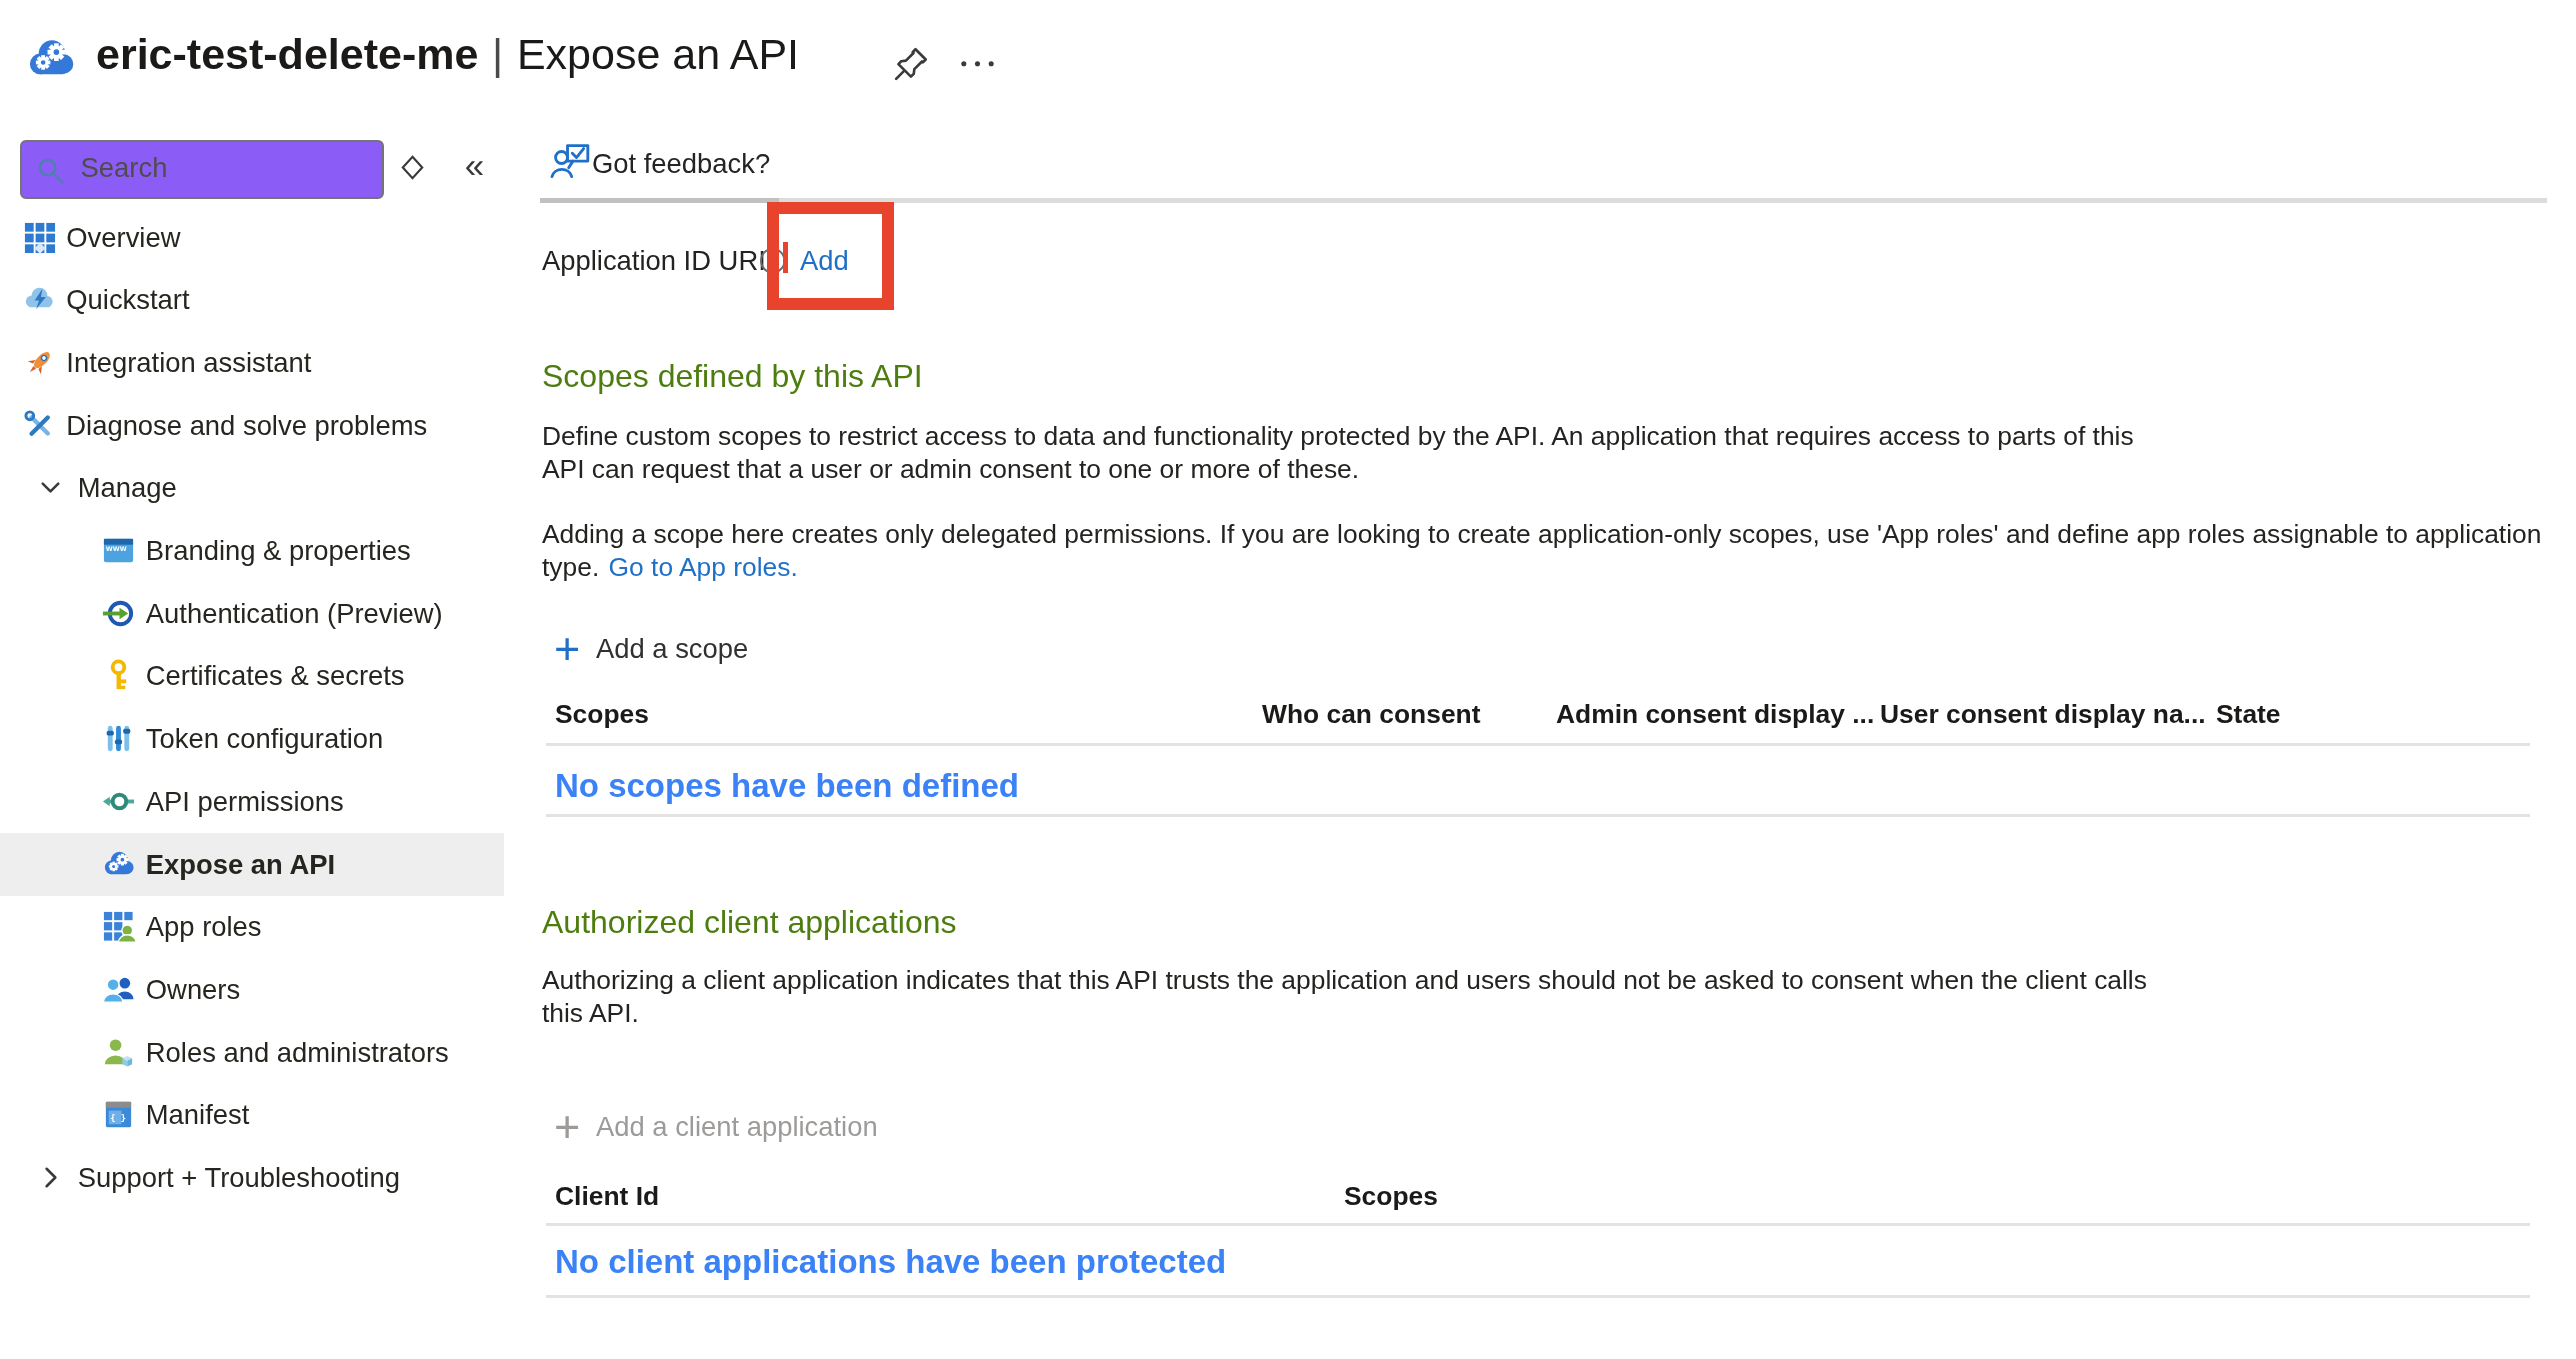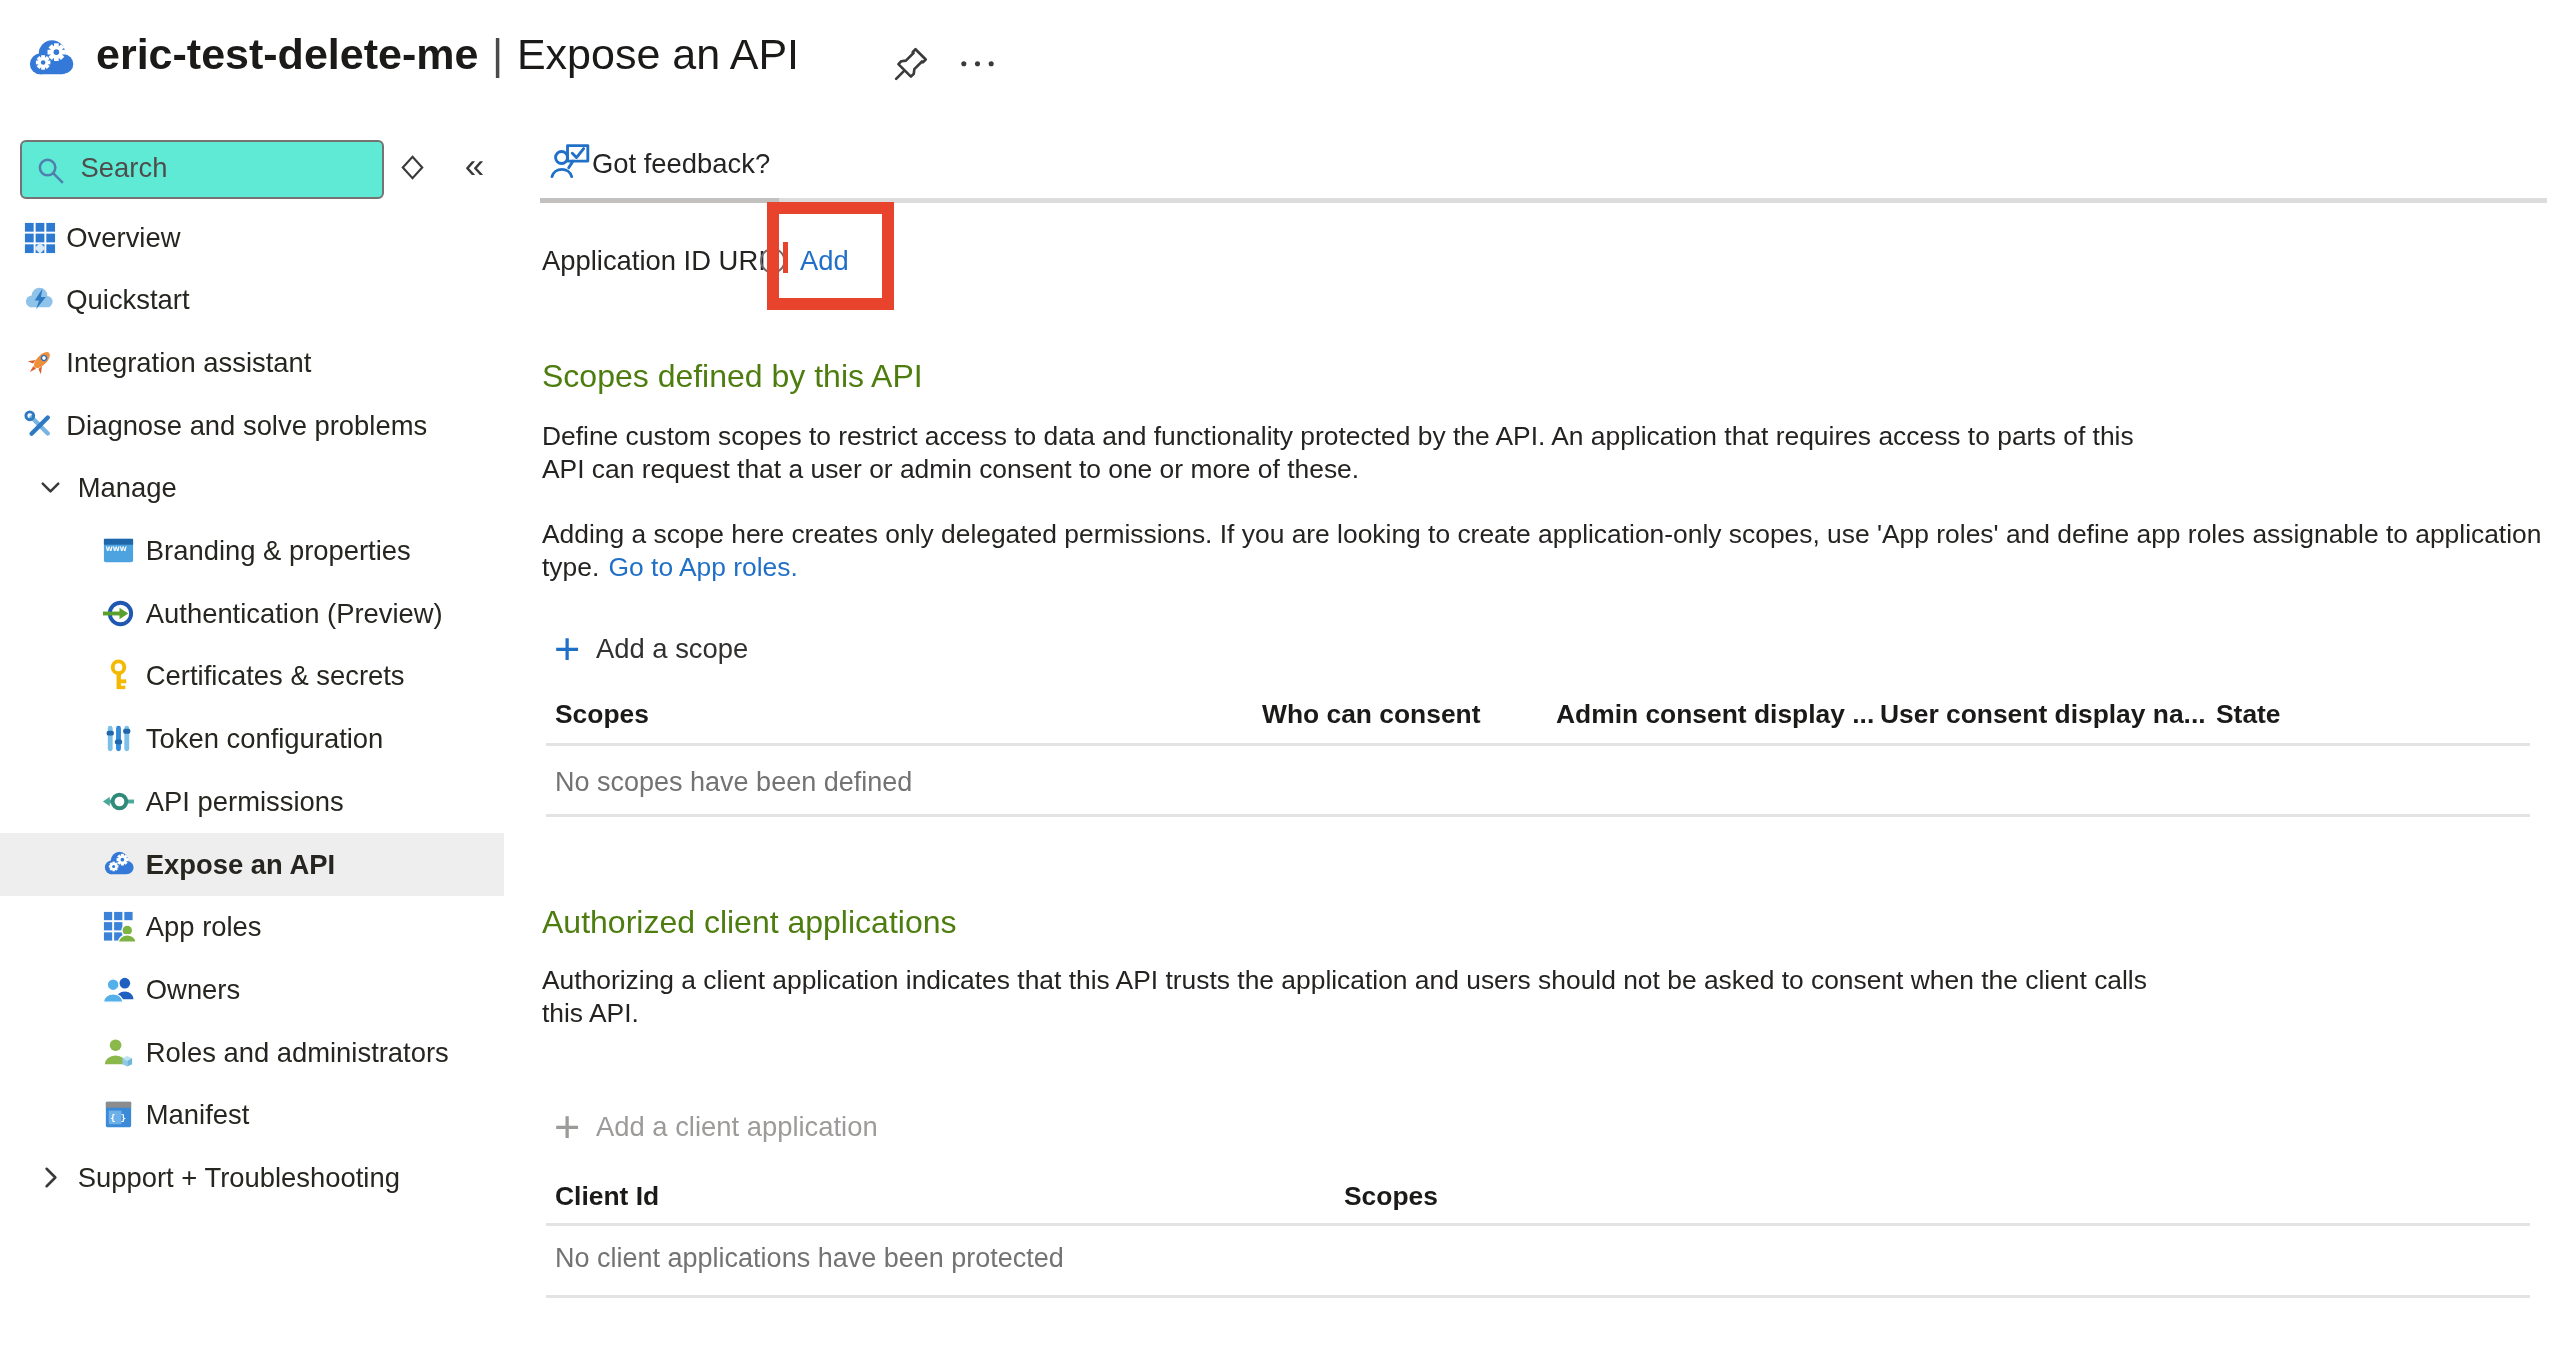--- a/index.html
+++ b/index.html
@@ -12,21 +12,21 @@
   
   .hdr-icon{left:21.5px;top:33px;width:57px;height:53px;}
   .hdr-title{left:96px;top:27.4px;font-size:43px;line-height:55px;white-space:nowrap;color:#1b1a19;}
   .hdr-title .primary{font-weight:700;}
   .hdr-title .sep{font-weight:200;color:#4a4a4a;margin:0 13.7px;}
   .hdr-title .secondary{font-weight:300;}
   .pin-btn{left:891px;top:43px;width:41px;height:41px;cursor:pointer;}
   .more-btn{left:956px;top:51px;width:43px;height:25.5px;cursor:pointer;}
 
   
-  .search-wrap{left:19.6px;top:140px;width:360px;height:55px;border:2px solid #767472;border-radius:5.9px;background:#5eead4;}
+  .search-wrap{left:19.6px;top:140px;width:360px;height:55px;border:2px solid #767472;border-radius:5.9px;background:#8b5cf6;}
   .search-wrap svg{position:absolute;left:13.7px;top:12.7px;}
   .search-input{position:absolute;left:57px;top:2.9px;width:292px;height:45px;border:none;outline:none;
                 font-size:27.4px;font-family:inherit;color:#242321;background:transparent;}
   .search-input::placeholder{color:#4f4d4b;}
   .tool-resize{left:396px;top:151px;width:33px;height:33px;cursor:pointer;}
   .tool-collapse{left:453px;top:143px;width:43px;height:43px;font-size:35px;color:#3b3a39;cursor:pointer;
                  font-weight:400;line-height:43px;text-align:center;}
 
   .nav-item{position:absolute;left:0;width:504px;height:63px;display:flex;align-items:center;gap:9.8px;
             font-size:27.4px;color:#26251f;cursor:pointer;box-sizing:border-box;}
@@ -51,21 +51,21 @@
 
   .sec-title{font-size:32px;line-height:43px;font-weight:400;color:#4d7c0f;white-space:nowrap;}
   .body-line{font-size:26.4px;line-height:33px;color:#242321;white-space:nowrap;}
   .link{color:#2170c8;cursor:pointer;}
   .cmd{display:flex;align-items:center;gap:15.7px;cursor:pointer;height:43px;}
   .cmd .plus{font-size:45px;font-weight:200;line-height:39px;color:#2170c8;}
   .cmd .clabel{font-size:27.4px;color:#323130;}
   .cmd.disabled .plus,.cmd.disabled .clabel{color:#9d9b99;}
   .thead-cell{position:absolute;top:0;font-size:26.4px;font-weight:700;color:#1b1a19;white-space:nowrap;}
   .tline{position:absolute;left:546px;width:1984px;height:2.9px;background:#e3e3e3;}
-  .tempty{font-size:27px;color:#737373;white-space:nowrap;}
+  .tempty{font-size:33px;color:#3b82f6;white-space:nowrap;font-weight:bold;}
 </style>
 </head>
 <body>
 
 <div>
 
   <div class="abs hdr-icon">
     <svg viewBox="0 0 36 36" width="57" height="53">
       <circle cx="11" cy="21" r="7" fill="#3579d8"></circle>
         <circle cx="19" cy="14" r="9" fill="#3579d8"></circle>

